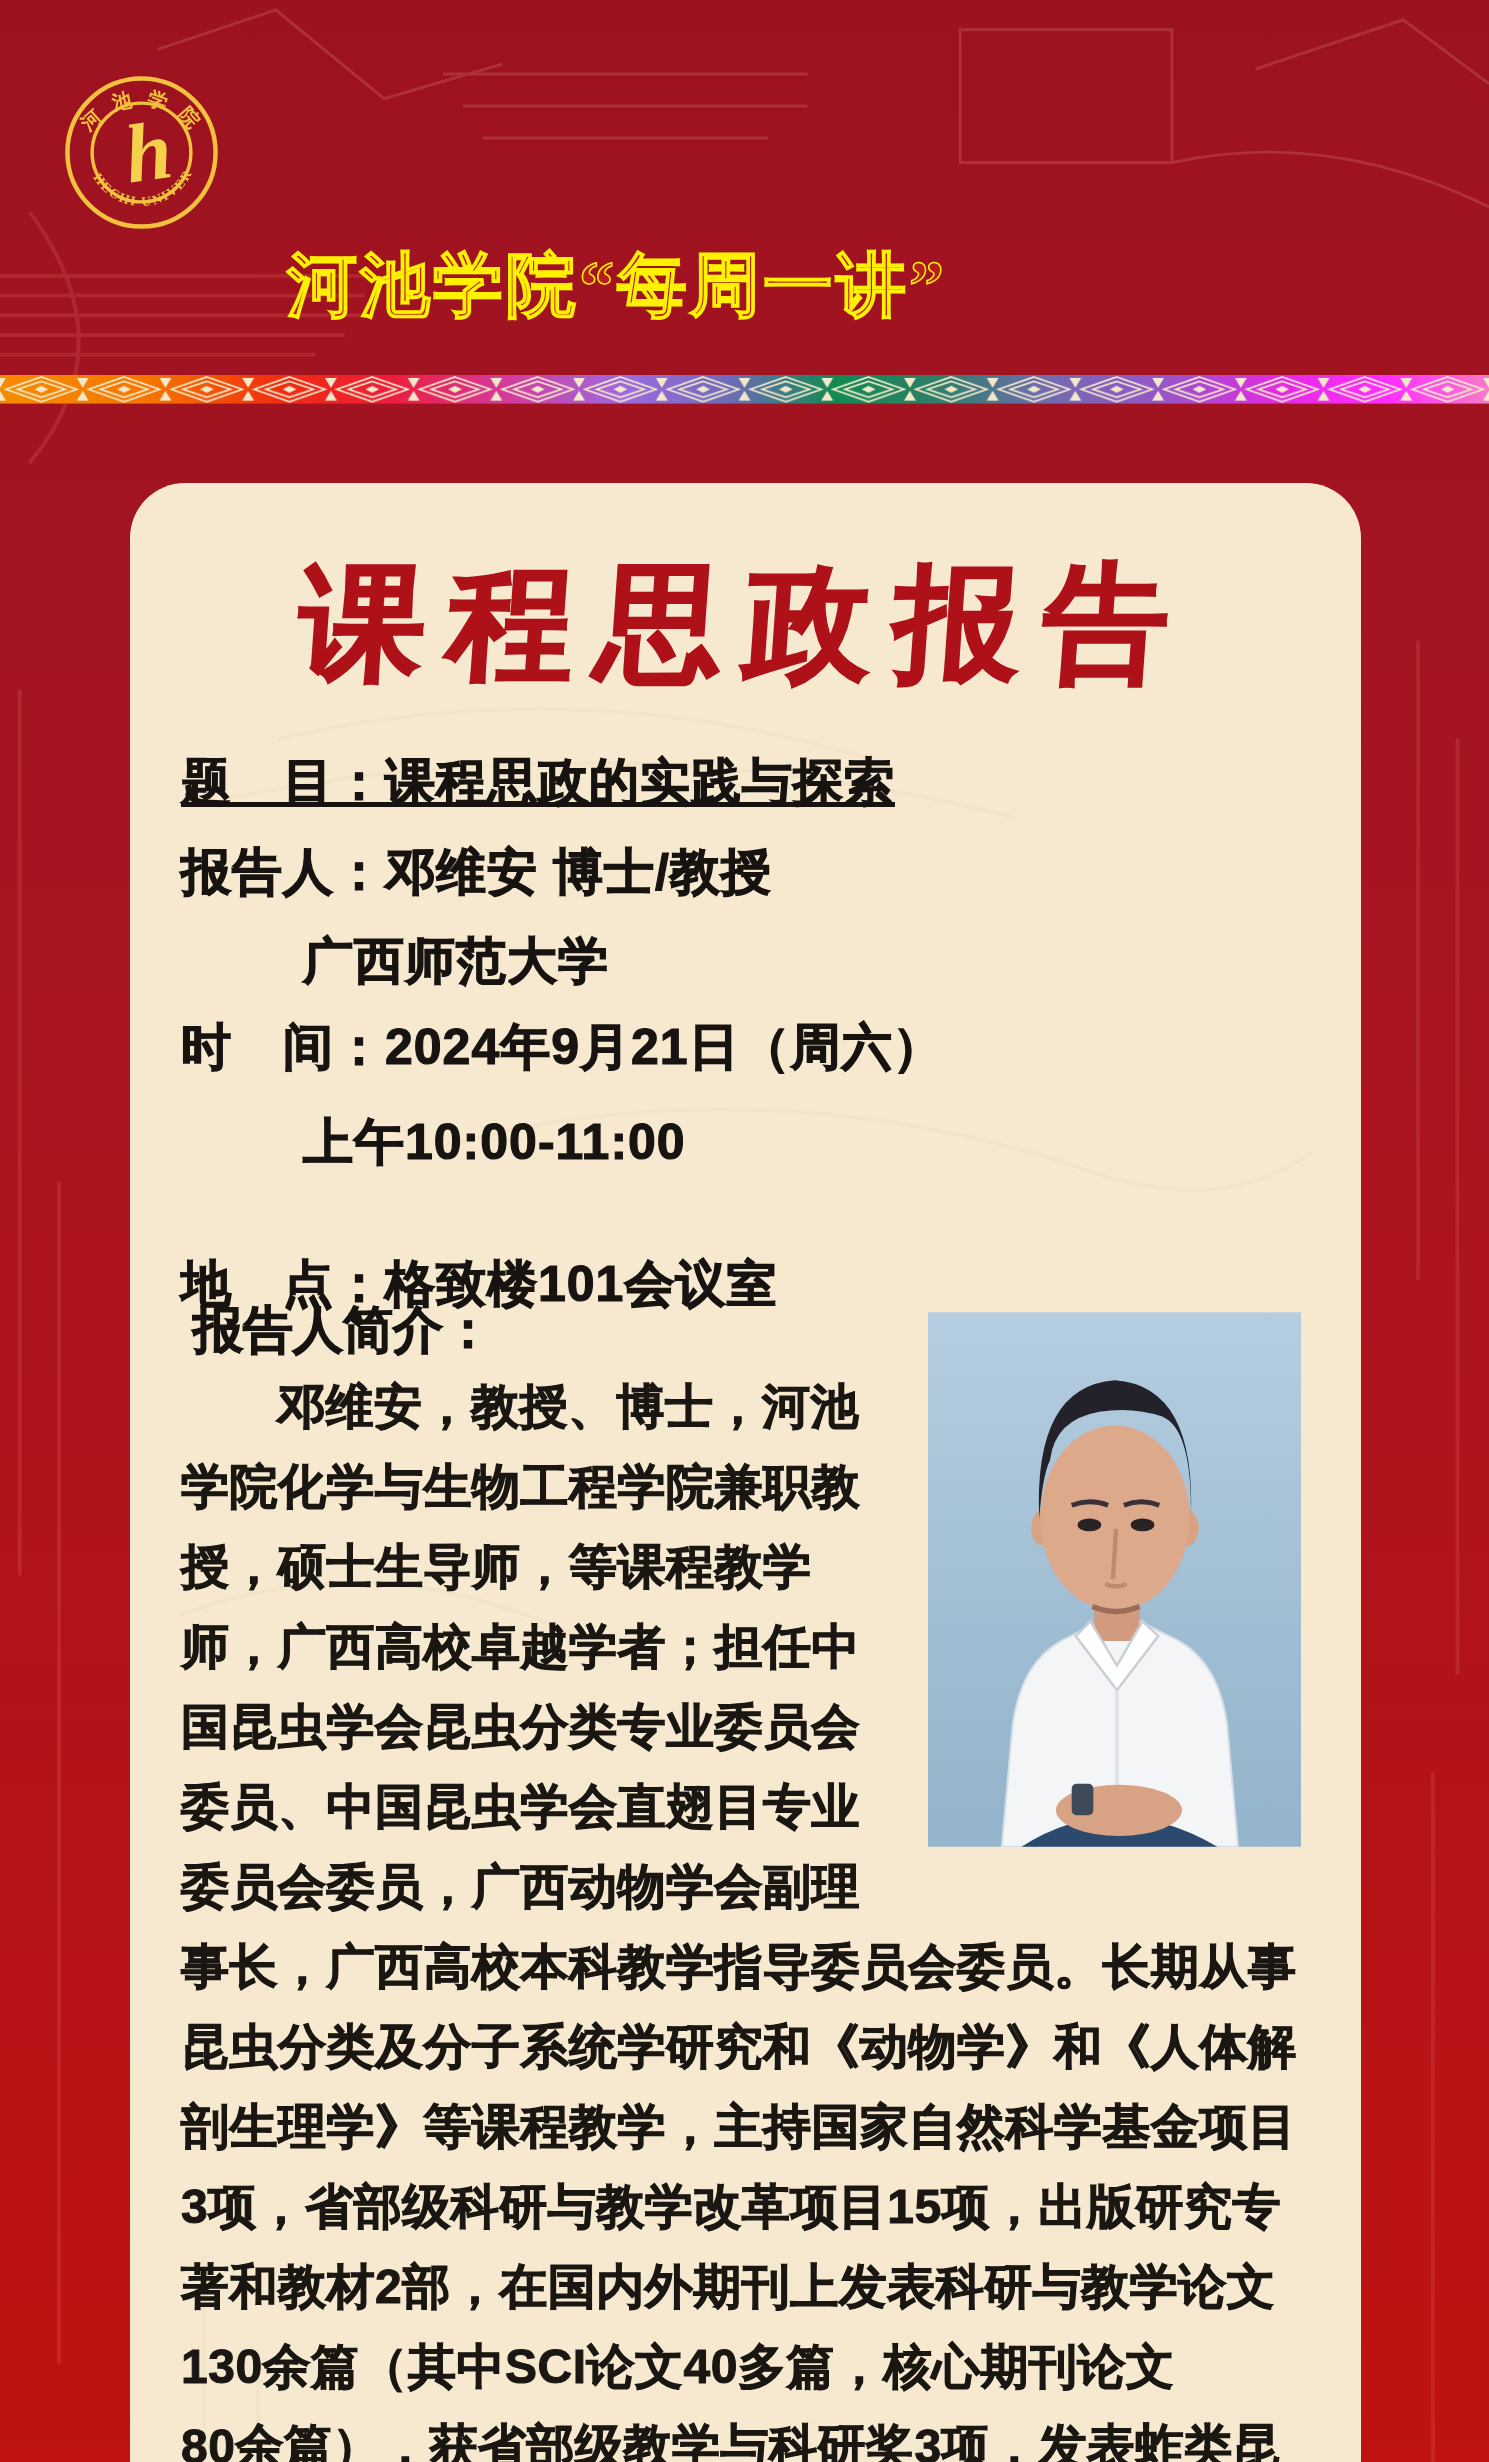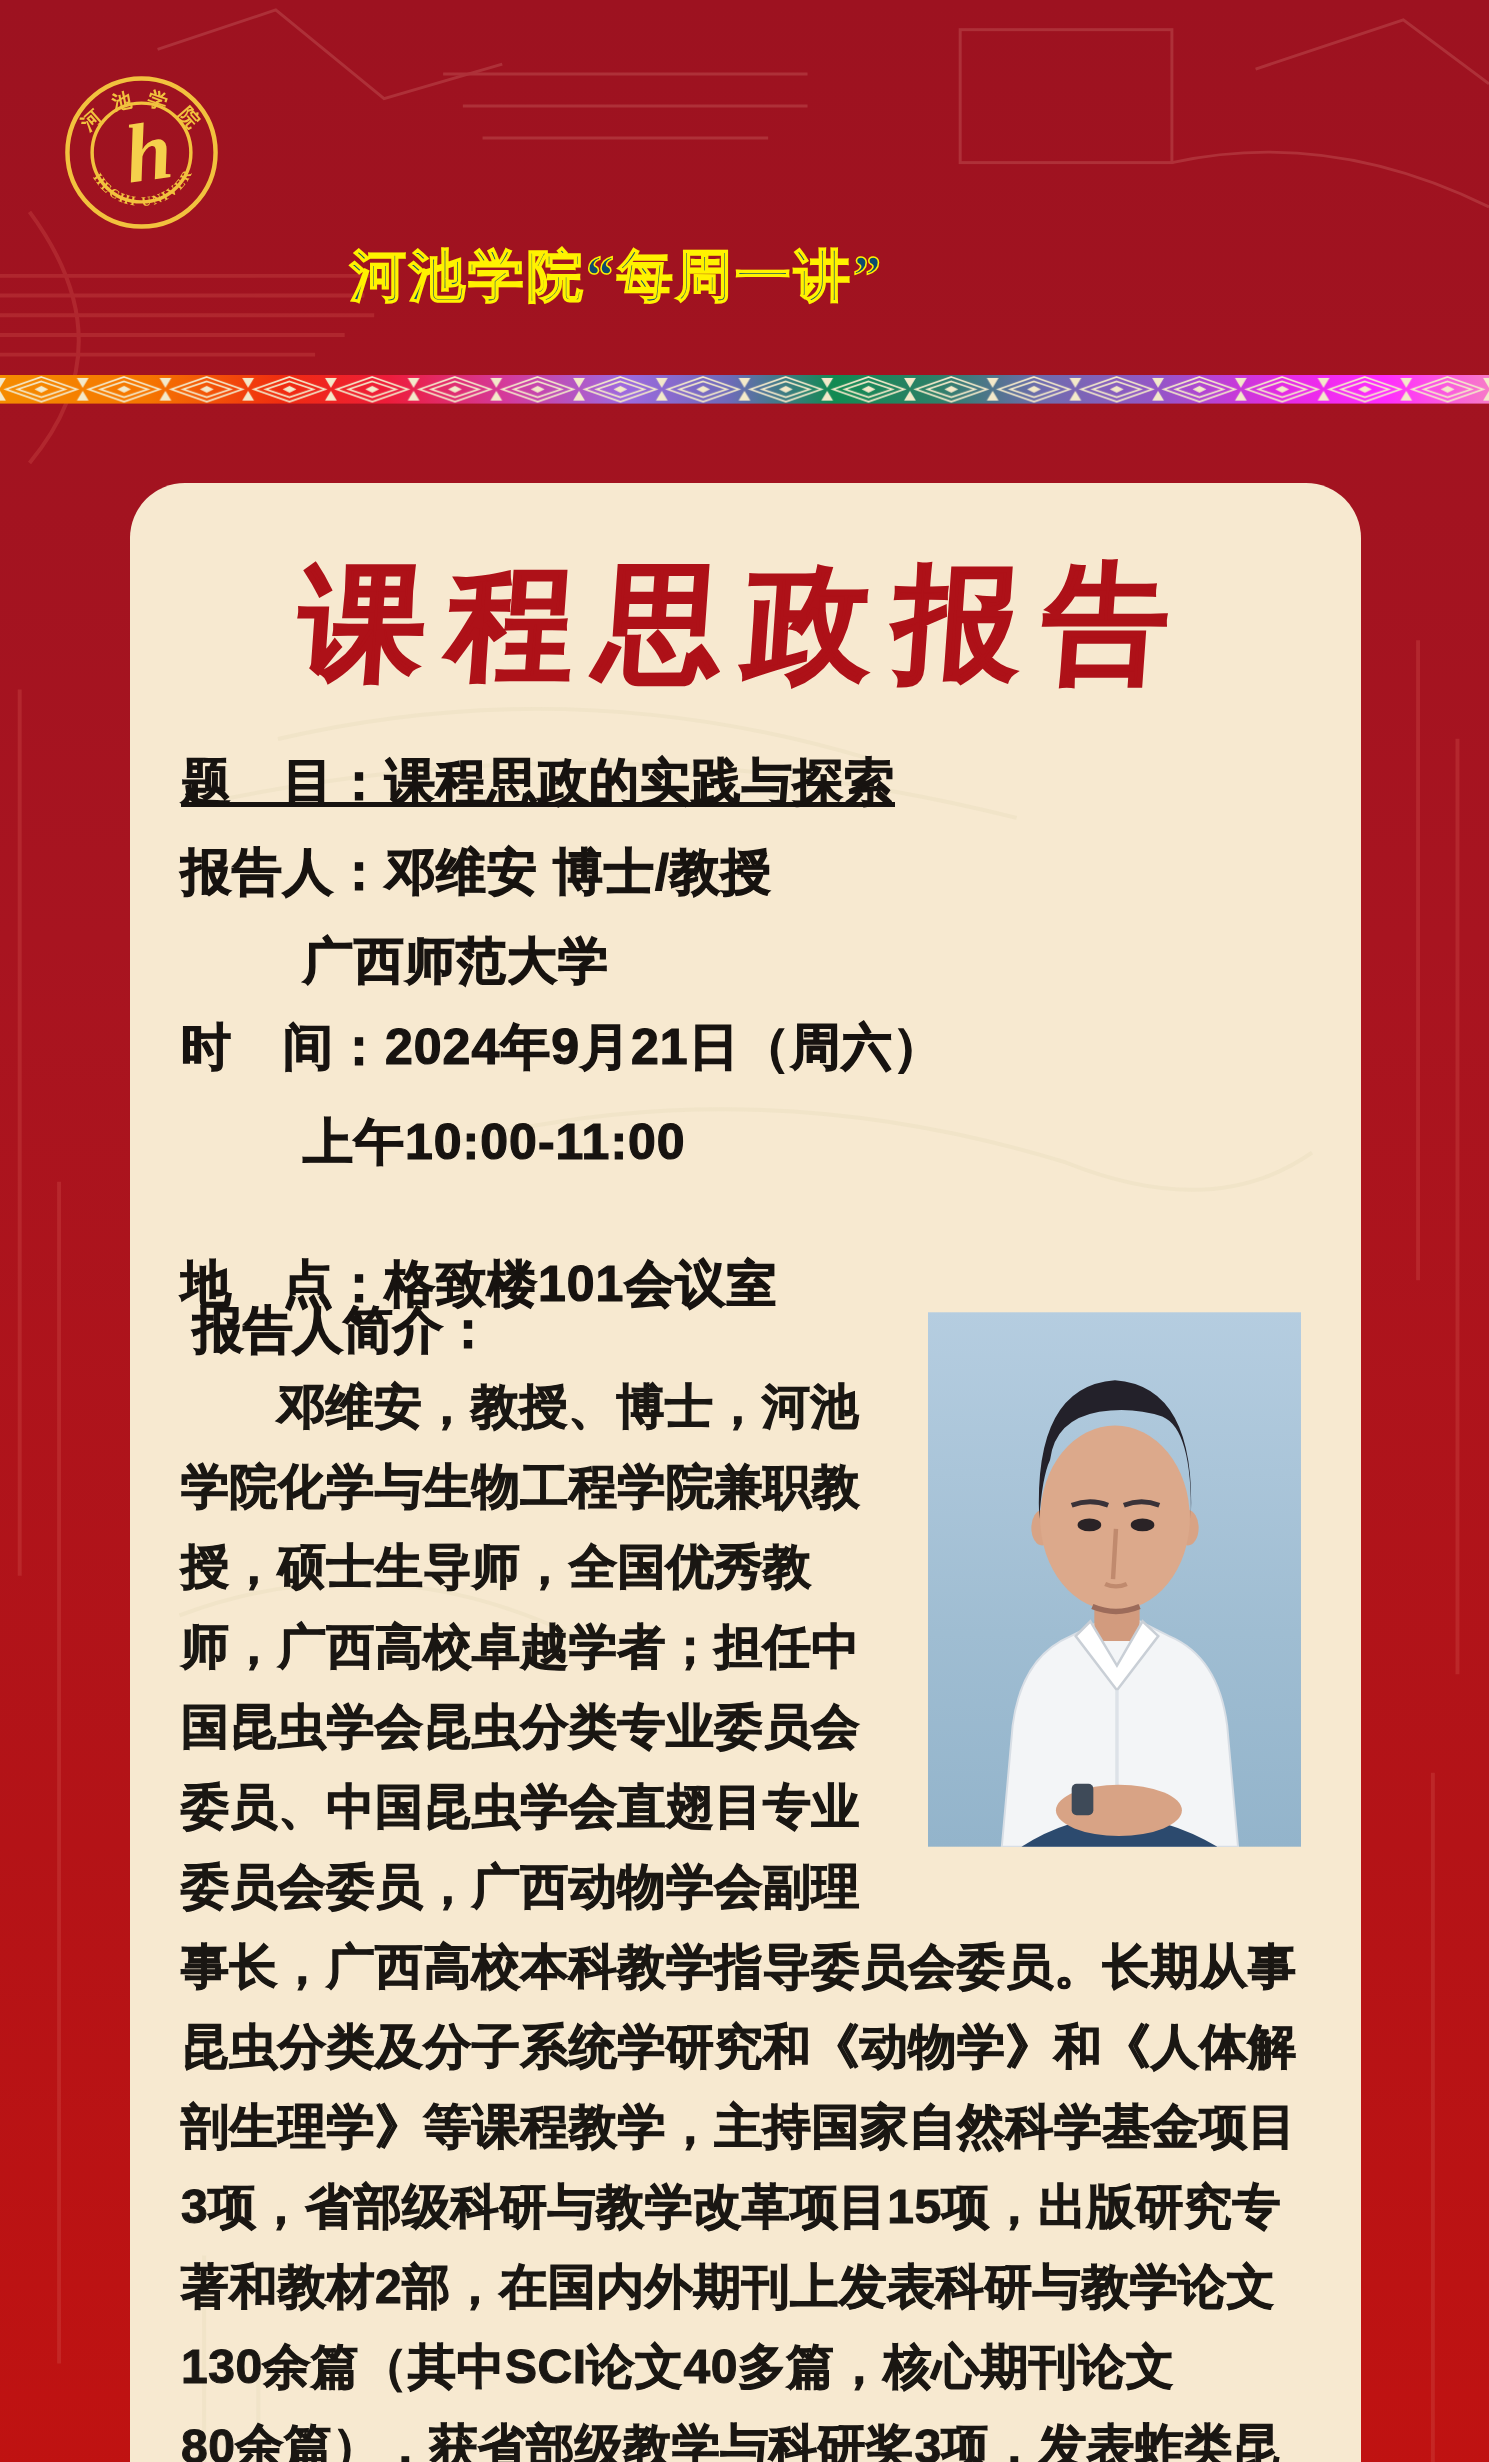--- a/index.html
+++ b/index.html
@@ -9,21 +9,21 @@
     font-family:"Liberation Sans", sans-serif;
   }
   .abs{position:absolute;}
   svg{display:block;}
   
   #bg-sketch{left:0;top:0;width:1489px;height:3350px;z-index:1;}
   #logo{left:62px;top:73px;width:159px;height:159px;z-index:3;}
   #series-title{
     left:0;top:239px;width:1234px;text-align:center;z-index:3;
     font-family:"Liberation Serif","DejaVu Serif",serif;font-weight:700;
-    font-size:56px;letter-spacing:3px;color:#0c4a6e;
+    font-size:70px;letter-spacing:3px;color:#b91c1c;
     -webkit-text-stroke:1.5px #fff200;
   }
   #ribbon{left:0;top:375px;width:1489px;height:28.6px;z-index:3;}
   
   #card{
     left:130px;top:483px;width:1231px;height:2519px;z-index:4;
     background:#f7e9d0;border-radius:55px;
   }
   #card-watermark{left:0;top:0;width:1231px;height:2519px;}
   #card-title{
@@ -183,21 +183,21 @@
       <path d="M384 768 V1010" stroke="#dde2e8" stroke-width="7"></path>
       <path d="M190 1086 Q380 964 588 1086 Z" fill="#2c4a6e"></path>
       <ellipse cx="388" cy="1012" rx="128" ry="52" fill="#d8a385"></ellipse>
       <rect x="292" y="958" width="44" height="64" rx="10" fill="#3e4a58"></rect>
     </svg>
   </div>
 
   <div id="bio" class="abs">
     <div class="bio-line indent">邓维安，教授、博士，河池</div>
     <div class="bio-line">学院化学与生物工程学院兼职教</div>
-    <div class="bio-line">授，硕士生导师，全国优秀教</div>
+    <div class="bio-line">授，硕士生导师，等课程教学</div>
     <div class="bio-line">师，广西高校卓越学者；担任中</div>
     <div class="bio-line">国昆虫学会昆虫分类专业委员会</div>
     <div class="bio-line">委员、中国昆虫学会直翅目专业</div>
     <div class="bio-line">委员会委员，广西动物学会副理</div>
     <div class="bio-line">事长，广西高校本科教学指导委员会委员。长期从事</div>
     <div class="bio-line">昆虫分类及分子系统学研究和《动物学》和《人体解</div>
     <div class="bio-line">剖生理学》等课程教学，主持国家自然科学基金项目</div>
     <div class="bio-line">3项，省部级科研与教学改革项目15项，出版研究专</div>
     <div class="bio-line">著和教材2部，在国内外期刊上发表科研与教学论文</div>
     <div class="bio-line">130余篇（其中SCI论文40多篇，核心期刊论文</div>

